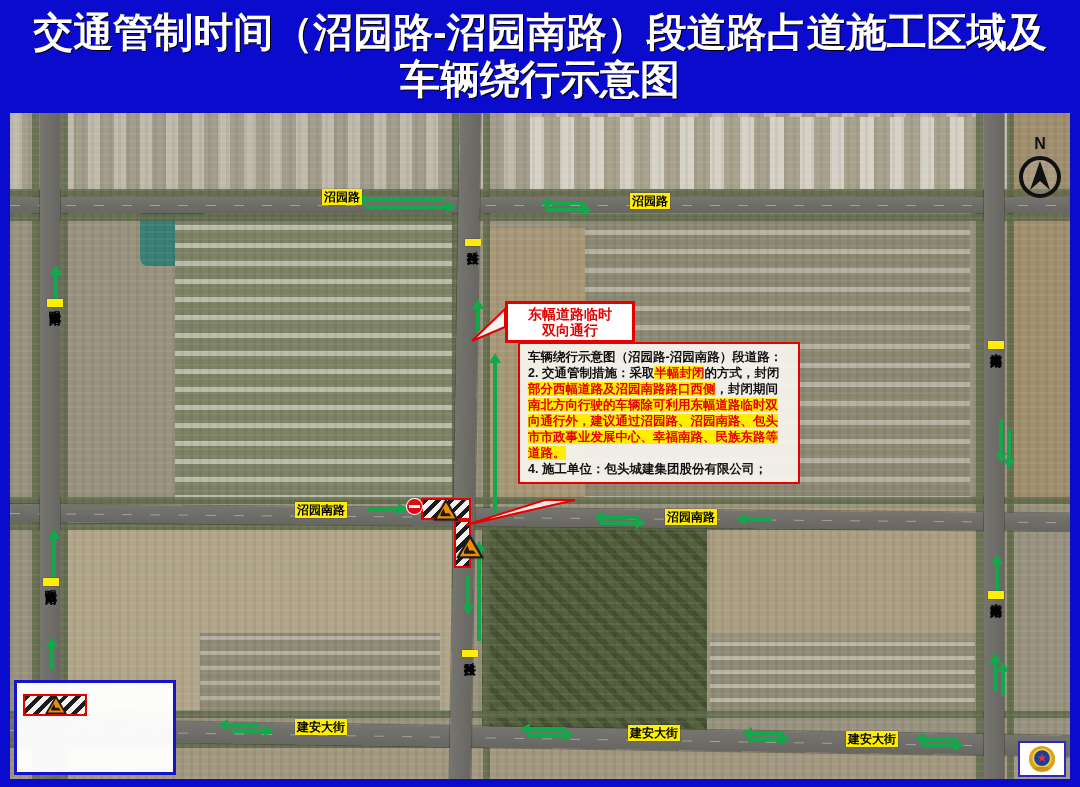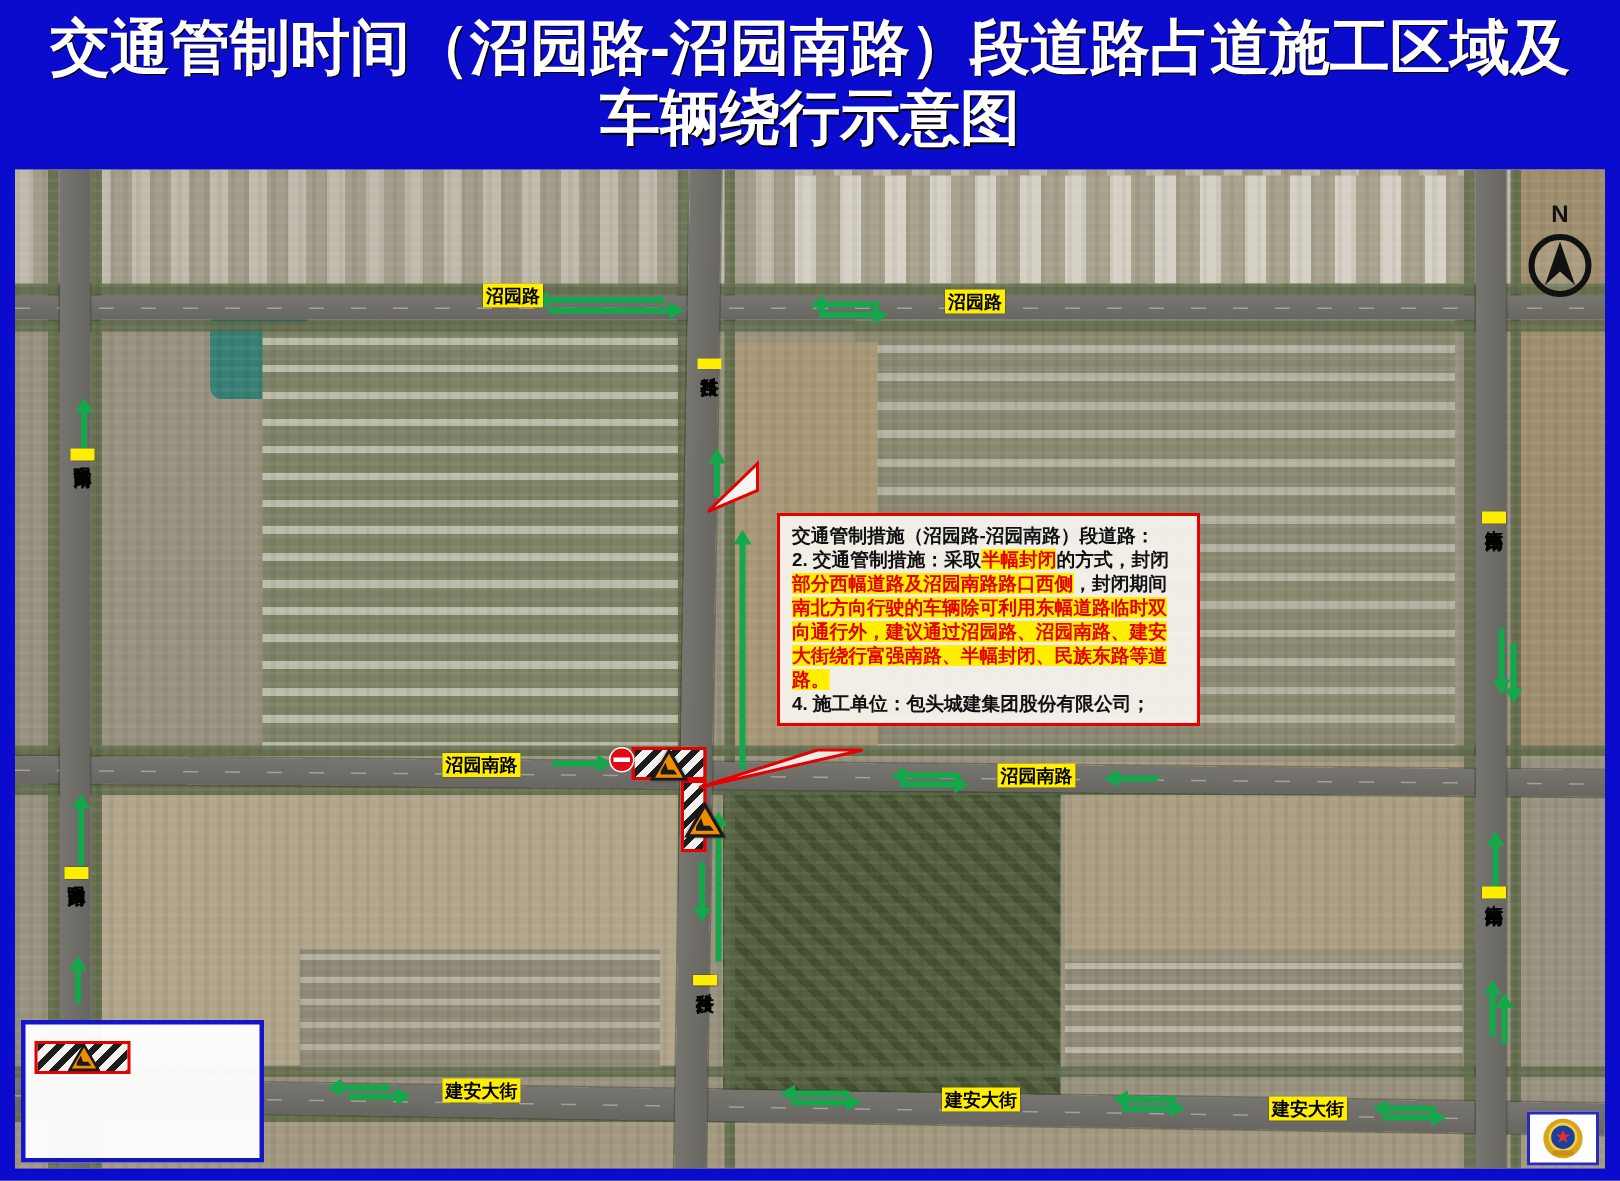--- a/index.html
+++ b/index.html
@@ -138,25 +138,29 @@
   <svg class="warn-tri" style="left:446px;top:422px;" width="28" height="24" viewBox="0 0 32 28">
     <polygon points="16,2 30,26 2,26" fill="#f08c00" stroke="#1a1a1a" stroke-width="2.5"></polygon>
     <path d="M9 22 h14 l-3 -4 h-5 l-2 -6 -4 7 z" fill="#1a1a1a"></path>
   </svg>
 
   <svg class="overlay-svg" width="1060" height="666" viewBox="0 0 1060 666">
     <polygon points="535,387 565,387 456,412" fill="rgba(255,255,255,.85)" stroke="#e60000" stroke-width="2"></polygon>
     <polygon points="495,196 495,214 462,228" fill="rgba(255,255,255,.9)" stroke="#e60000" stroke-width="2"></polygon>
   </svg>
 
+  <div class="temp-sign" style="left:495px;top:188px;width:112px;">
+    <div>东幅道路临时</div>
+    <div>双向通行</div>
+  </div>
 
   <div class="notice" style="left:508px;top:229px;">
     <div id="notice-body">
-        <div class="notice-line"><span class="seg-black">交通管制措施（沼园路-沼园南路）段道路：</span></div>
-        <div class="notice-line"><span class="seg-black">2. 交通管制措施：采取</span><span class="seg-hl">半幅封闭</span><span class="seg-black">的方式，封闭</span><span class="seg-hl">部分西幅道路及沼园南路路口西侧</span><span class="seg-black">，封闭期间</span><span class="seg-hl">南北方向行驶的车辆除可利用东幅道路临时双向通行外，建议通过沼园路、沼园南路、建安大街绕行富强南路、半幅封闭、民族东路等道路。</span></div>
+        <div class="notice-line"><span class="seg-black">车辆绕行示意图（沼园路-沼园南路）段道路：</span></div>
+        <div class="notice-line"><span class="seg-black">2. 交通管制措施：采取</span><span class="seg-hl">半幅封闭</span><span class="seg-black">的方式，封闭</span><span class="seg-hl">部分西幅道路及沼园南路路口西侧</span><span class="seg-black">，封闭期间</span><span class="seg-hl">南北方向行驶的车辆除可利用东幅道路临时双向通行外，建议通过沼园路、沼园南路、包头市市政事业发展中心、幸福南路、民族东路等道路。</span></div>
         <div class="notice-line"><span class="seg-black">4. 施工单位：包头城建集团股份有限公司；</span></div>
       </div>
   </div>
 
   <div class="compass">
     <span class="n">N</span>
     <svg width="48" height="48" viewBox="0 0 48 48">
       <circle cx="24" cy="24" r="19" fill="rgba(255,255,255,.12)" stroke="#111" stroke-width="4"></circle>
       <polygon points="24,8 34,37 24,28 14,37" fill="#111"></polygon>
     </svg>

